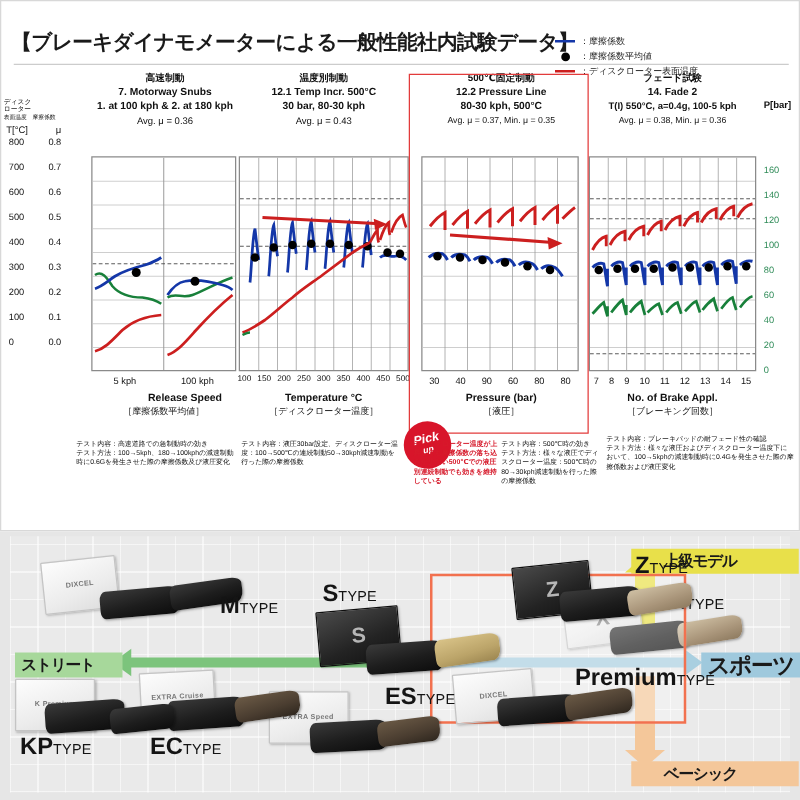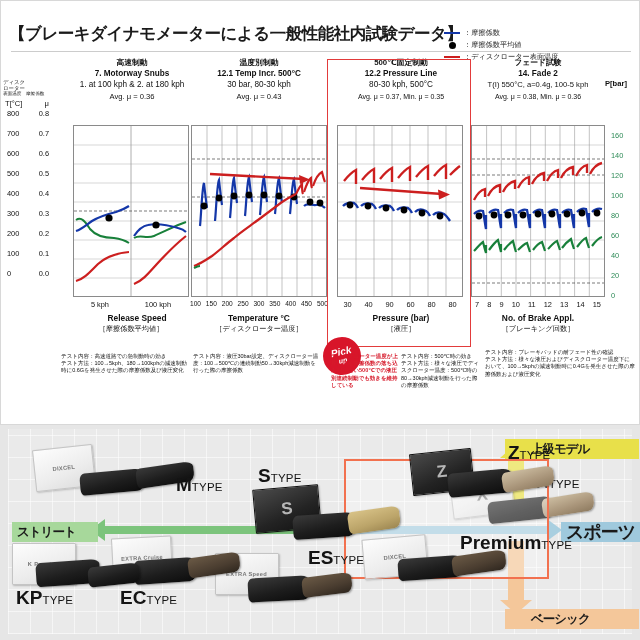--- a/index.html
+++ b/index.html
@@ -45,21 +45,21 @@
 
   .chart-col { position: absolute; top: 0; }
   #chart-col-0 { left: 18px;  width: 172px; }
   #chart-col-1 { left: 188px; width: 140px; }
   #chart-col-2 { left: 330px; width: 140px; }
   #chart-col-3 { left: 470px; width: 168px; }
 
   .chart-head { text-align: center; }
   .ch-jp   { font-size: 7.8px; font-weight: bold; color: #111; line-height: 11px; }
   .ch-en1  { font-size: 8.2px; font-weight: bold; color: #111; line-height: 11px; }
-  .ch-en2  { font-size: 8.2px; font-weight: normal; color: #111; line-height: 11px; }
+  .ch-en2  { font-size: 8.2px; font-weight: bold; color: #111; line-height: 11px; }
   .ch-avg  { font-size: 7.6px; color: #111; line-height: 13px; }
 
   
   #yaxis-block {
     position: absolute; left: 0px; top: 22px; width: 52px;
   }
   #yaxis-caption { font-size: 5.4px; line-height: 6.2px; color: #111; padding-left: 2px; }
   #yaxis-units { font-size: 7.6px; color: #111; display: flex; justify-content: space-between; padding: 1px 4px 0 4px; }
   #yaxis-ticks { position: relative; height: 168px; margin-top: 2px; }
   .ytick { position: absolute; width: 52px; font-size: 7.4px; color: #111;
@@ -70,21 +70,21 @@
     position: absolute; border: 1px solid #8a8a8a; background: #ffffff;
   }
   .plot svg { display: block; }
 
   .xlabels { position: absolute; font-size: 7.4px; color: #111; width: 100%; }
   .xtitle { position: absolute; width: 100%; text-align: center; font-size: 8.4px; font-weight: bold; color: #111; }
   .xsub   { position: absolute; width: 100%; text-align: center; font-size: 7.2px; color: #111; }
 
   
   #pbar-axis { position: absolute; left: 604px; top: 78px; width: 34px; }
-  #pbar-title { font-size: 7.6px; font-weight: bold; color: #111; text-align: left; }
+  #pbar-title { font-size: 7.6px; font-weight: bold; color: #111; text-align: center; }
   .pbar-tick { position: absolute; font-size: 7.4px; color: #2e8b57; left: 6px; line-height: 8px; }
 
   
   #highlight-box {
     position: absolute; left: 326px; top: 58px; width: 144px; height: 288px;
     border: 1.4px solid #e23b3b; background: transparent; pointer-events: none;
   }
 
   
   #pickup-badge {
@@ -301,21 +301,21 @@
           <circle cx="82" cy="99" r="3.6" fill="#000"></circle>
 
           <path d="M2,155 C10,153 16,146 24,138 C32,131 42,127 55,126
                    M60,158 C68,155 74,148 82,139 C92,128 102,118 112,110" fill="none" stroke="#cc1f1f" stroke-width="2.2"></path>
         </svg>
       </div>
       <div class="xlabels" style="left:54px; top:243px; width:116px; display:flex; justify-content:space-around;">
         <span>5 kph</span>
         <span>100 kph</span>
       </div>
-      <div class="xtitle" style="left:60px; top:256px; width:116px;text-align:center;">Release Speed</div>
+      <div class="xtitle" style="left:71px; top:256px; width:116px;text-align:center;">Release Speed</div>
       <div class="xsub" style="left:48px; top:267px; width:128px;">［摩擦係数平均値］</div>
     </div>
 
     <div class="chart-col" id="chart-col-1">
       <div class="chart-head">
         <div class="ch-jp">温度別制動</div>
         <div class="ch-en1">12.1 Temp Incr. 500°C</div>
         <div class="ch-en2">30 bar, 80-30 kph</div>
         <div class="ch-avg">Avg. μ = 0.43</div>
       </div>

